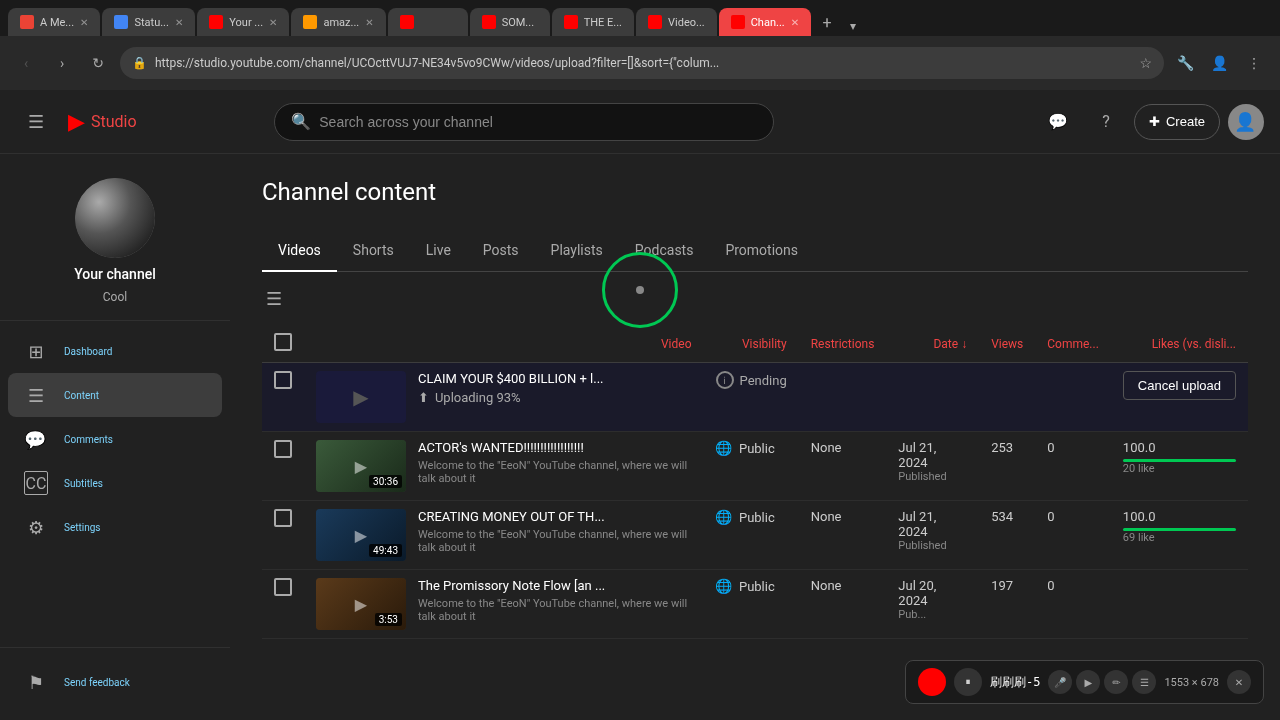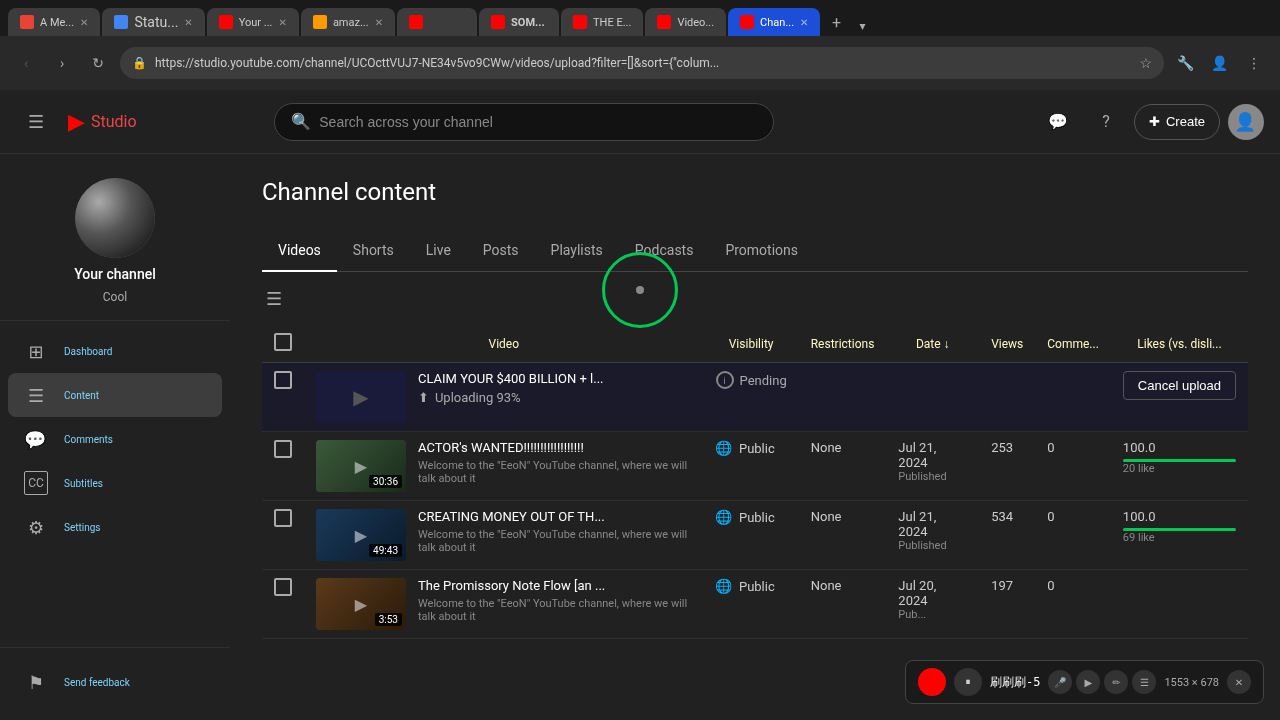--- a/index.html
+++ b/index.html
@@ -2,21 +2,21 @@
 <html><head>
   <meta charset="utf-8">
   <style>
     * { box-sizing: border-box; margin: 0; padding: 0; }
     body { font-family: 'Roboto', Arial, sans-serif; background: #0f0f0f; color: #fff; height: 720px; width: 1280px; overflow: hidden; display: flex; flex-direction: column; }
 
     
     .browser-chrome { background: #202124; height: 90px; flex-shrink: 0; }
     .browser-tabs { height: 36px; background: #1a1a1a; display: flex; align-items: flex-end; padding: 0 8px; gap: 2px; overflow: hidden; }
     .browser-tab { height: 28px; background: #3c3c3c; border-radius: 8px 8px 0 0; padding: 0 12px; display: flex; align-items: center; gap: 6px; font-size: 11px; color: #ccc; min-width: 80px; max-width: 120px; white-space: nowrap; overflow: hidden; cursor: pointer; flex-shrink: 0; }
-    .browser-tab.active { background: #1d4ed8; color: #fff; }
+    .browser-tab.active { background: #ef4444; color: #fff; }
     .browser-tab .tab-favicon { width: 14px; height: 14px; background: #888; border-radius: 2px; flex-shrink: 0; }
     .browser-tab .tab-close { margin-left: auto; opacity: 0.6; font-size: 10px; }
     .browser-tab-new { width: 28px; height: 28px; display: flex; align-items: center; justify-content: center; color: #aaa; font-size: 16px; cursor: pointer; }
     .browser-controls { height: 54px; background: #292929; display: flex; align-items: center; padding: 0 12px; gap: 8px; }
     .nav-btn { width: 28px; height: 28px; border-radius: 50%; display: flex; align-items: center; justify-content: center; color: #aaa; font-size: 14px; cursor: pointer; }
     .nav-btn.disabled { opacity: 0.3; cursor: default; }
     .address-bar { flex: 1; height: 32px; background: #3c3c3c; border-radius: 16px; display: flex; align-items: center; padding: 0 12px; gap: 8px; font-size: 12px; color: #ccc; }
     .address-bar .url-text { flex: 1; overflow: hidden; text-overflow: ellipsis; white-space: nowrap; }
     .browser-actions { display: flex; gap: 6px; }
     .browser-action-btn { width: 28px; height: 28px; display: flex; align-items: center; justify-content: center; color: #aaa; font-size: 14px; cursor: pointer; }
@@ -64,21 +64,21 @@
     .tab-item.active { color: #fff; border-bottom-color: #fff; }
 
     
     .filter-row { display: flex; align-items: center; gap: 8px; margin-bottom: 16px; padding: 0 4px; }
     .filter-icon { color: #aaa; font-size: 18px; }
     .filter-input { background: transparent; border: none; outline: none; color: #aaa; font-size: 14px; flex: 1; }
 
     
     .content-table { width: 100%; border-collapse: collapse; }
     .content-table thead tr { border-bottom: 1px solid #3d3d3d; }
-    .content-table th { padding: 8px 12px; font-size: 12px; color: #fef9c3; font-weight: 400; text-align: center; white-space: nowrap; }
+    .content-table th { padding: 8px 12px; font-size: 12px; color: #ef4444; font-weight: 400; text-align: right; white-space: nowrap; }
     .content-table th.check-col { width: 40px; }
     .content-table th.video-col { min-width: 300px; }
     .content-table td { padding: 8px 12px; font-size: 13px; color: #ccc; border-bottom: 1px solid #2d2d2d; vertical-align: top; }
     .checkbox { width: 18px; height: 18px; border: 2px solid #aaa; border-radius: 2px; display: inline-block; cursor: pointer; flex-shrink: 0; }
 
     .video-cell { display: flex; align-items: flex-start; gap: 12px; }
     .video-thumb { width: 90px; height: 52px; border-radius: 4px; background: #333; flex-shrink: 0; position: relative; overflow: hidden; display: flex; align-items: center; justify-content: center; }
     .video-thumb-overlay { position: absolute; bottom: 4px; right: 4px; background: rgba(0,0,0,0.8); color: #fff; font-size: 10px; padding: 1px 4px; border-radius: 2px; }
     .video-info { flex: 1; min-width: 0; }
     .video-title { font-size: 13px; color: #fff; margin-bottom: 4px; overflow: hidden; text-overflow: ellipsis; white-space: nowrap; max-width: 280px; }
@@ -114,40 +114,40 @@
 
 <div class="browser-chrome">
   <div class="browser-tabs">
     <div class="browser-tab">
       <div class="tab-favicon" style="background:#ea4335;"></div>
       <span style="font-size:11px;overflow:hidden;text-overflow:ellipsis;">A Me...</span>
       <span class="tab-close">✕</span>
     </div>
     <div class="browser-tab">
       <div class="tab-favicon" style="background:#4285f4;"></div>
-      <span style="font-size:14px;overflow:hidden;text-overflow:ellipsis;">Statu...</span>
+      <span style="font-size:11px;overflow:hidden;text-overflow:ellipsis;">Statu...</span>
       <span class="tab-close">✕</span>
     </div>
     <div class="browser-tab">
       <div class="tab-favicon" style="background:#ff0000;"></div>
       <span style="font-size:11px;overflow:hidden;text-overflow:ellipsis;">Your ...</span>
       <span class="tab-close">✕</span>
     </div>
     <div class="browser-tab">
       <div class="tab-favicon" style="background:#ff9900;"></div>
       <span style="font-size:11px;overflow:hidden;text-overflow:ellipsis;">amaz...</span>
       <span class="tab-close">✕</span>
     </div>
     <div class="browser-tab">
       <div class="tab-favicon" style="background:#ff0000;"></div>
       <span style="font-size:11px;overflow:hidden;text-overflow:ellipsis;margin-top:44px;">Cool...</span>
     </div>
     <div class="browser-tab">
       <div class="tab-favicon" style="background:#ff0000;"></div>
-      <span style="font-size:11px;overflow:hidden;text-overflow:ellipsis;font-weight:bold;">SOM...</span>
+      <span style="font-size:11px;overflow:hidden;text-overflow:ellipsis;">SOM...</span>
     </div>
     <div class="browser-tab">
       <div class="tab-favicon" style="background:#ff0000;"></div>
       <span style="font-size:11px;overflow:hidden;text-overflow:ellipsis;">THE E...</span>
     </div>
     <div class="browser-tab">
       <div class="tab-favicon" style="background:#ff0000;"></div>
       <span style="font-size:11px;overflow:hidden;text-overflow:ellipsis;">Video...</span>
     </div>
     <div class="browser-tab active">
@@ -219,21 +219,21 @@
       </div>
       <div class="sidebar-item active">
         <div class="sidebar-item-icon">☰</div>
         <span class="sidebar-item-label">Content</span>
       </div>
       <div class="sidebar-item">
         <div class="sidebar-item-icon">💬</div>
         <span class="sidebar-item-label">Comments</span>
       </div>
       <div class="sidebar-item">
-        <div class="sidebar-item-icon" style="font-size:12px;border:1px solid #aaa;border-radius:2px;padding:6px 2px;color:#aaa;">CC</div>
+        <div class="sidebar-item-icon" style="font-size:16px;border:1px solid #aaa;border-radius:2px;padding:6px 2px;color:#aaa;">CC</div>
         <span class="sidebar-item-label">Subtitles</span>
       </div>
       <div class="sidebar-item">
         <div class="sidebar-item-icon">⚙</div>
         <span class="sidebar-item-label">Settings</span>
       </div>
 
       <div style="margin-top:auto; padding: 12px 0 8px 0; border-top: 1px solid #303030;">
         <div class="sidebar-item">
           <div class="sidebar-item-icon">⚑</div>

